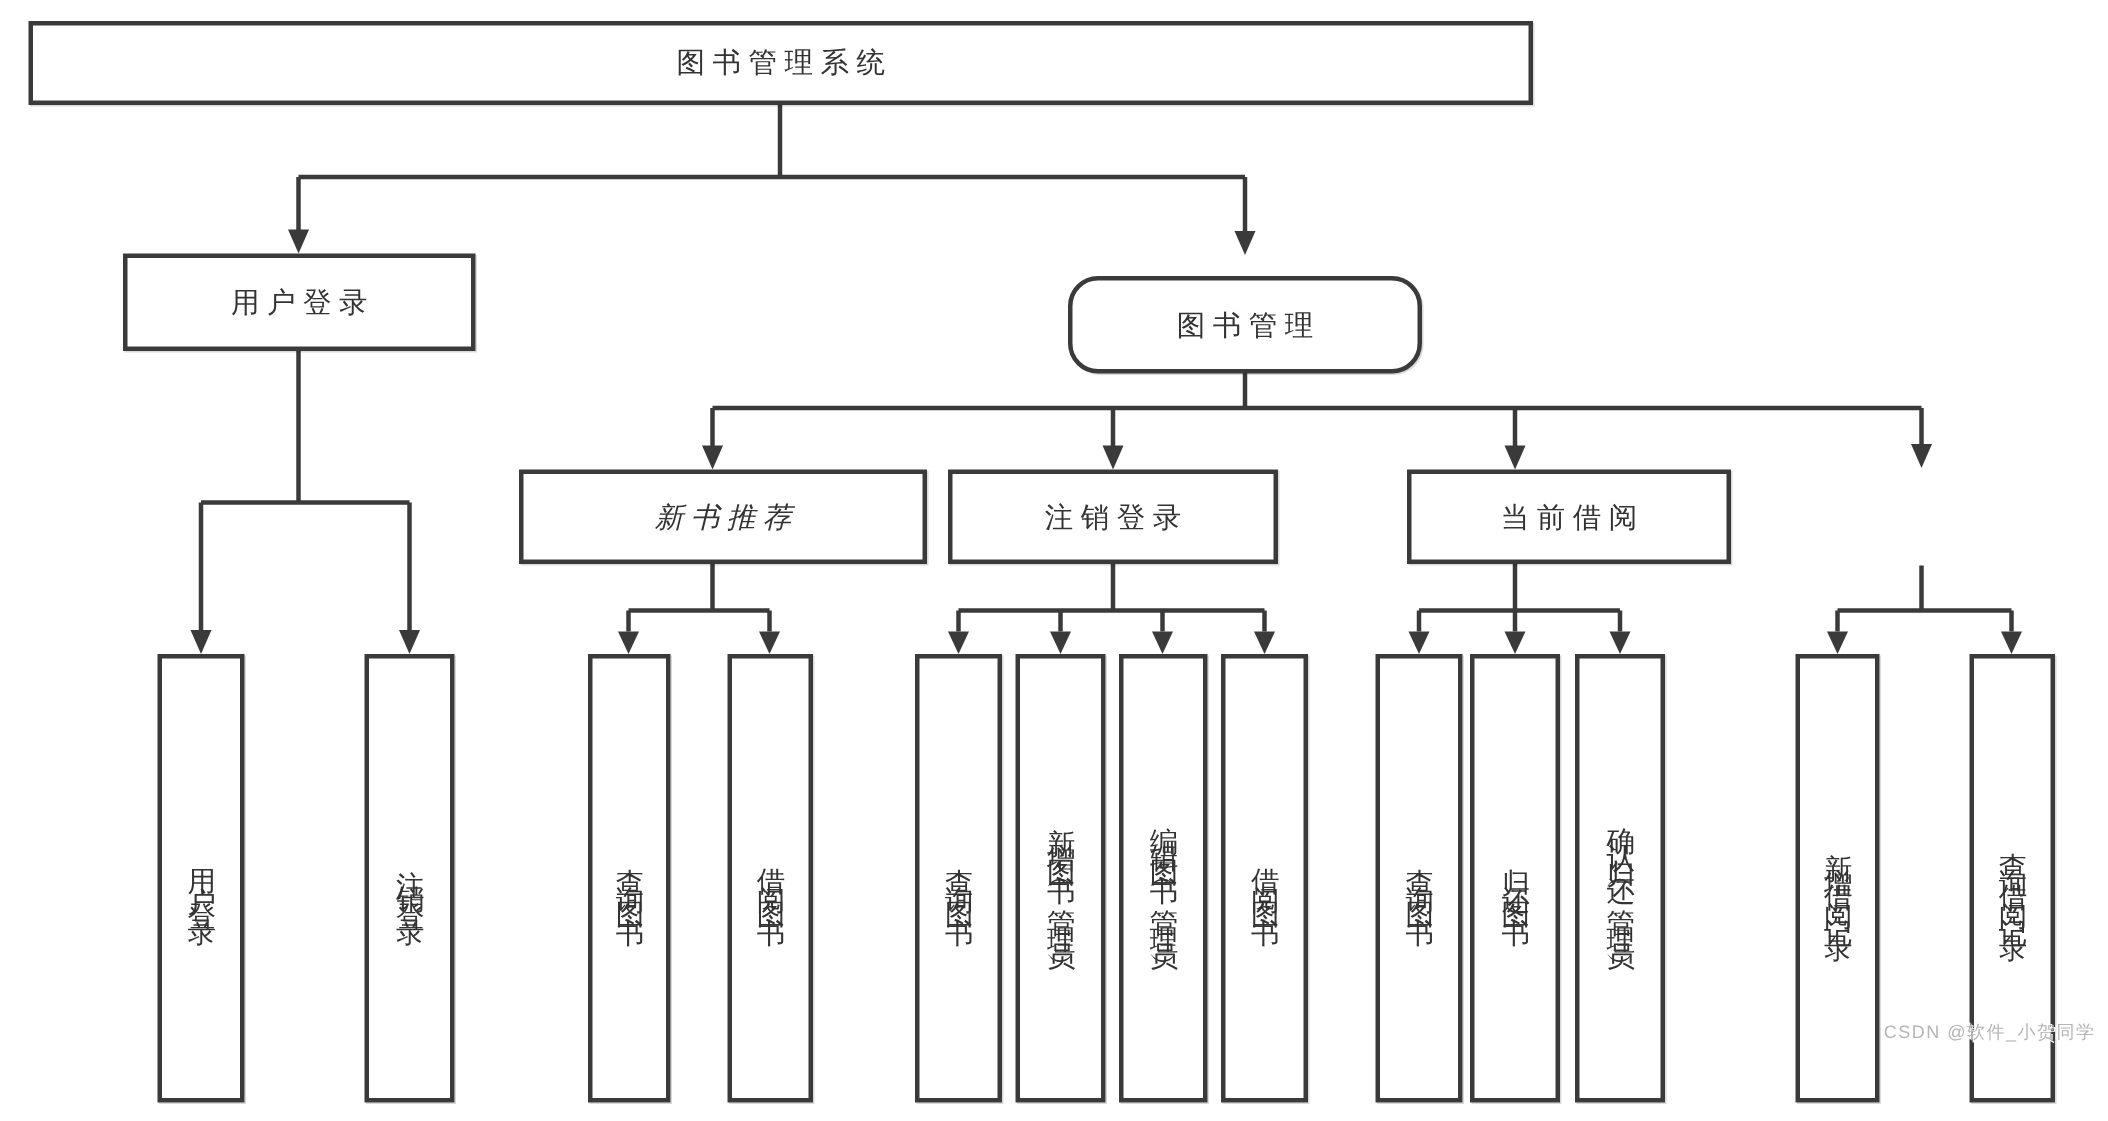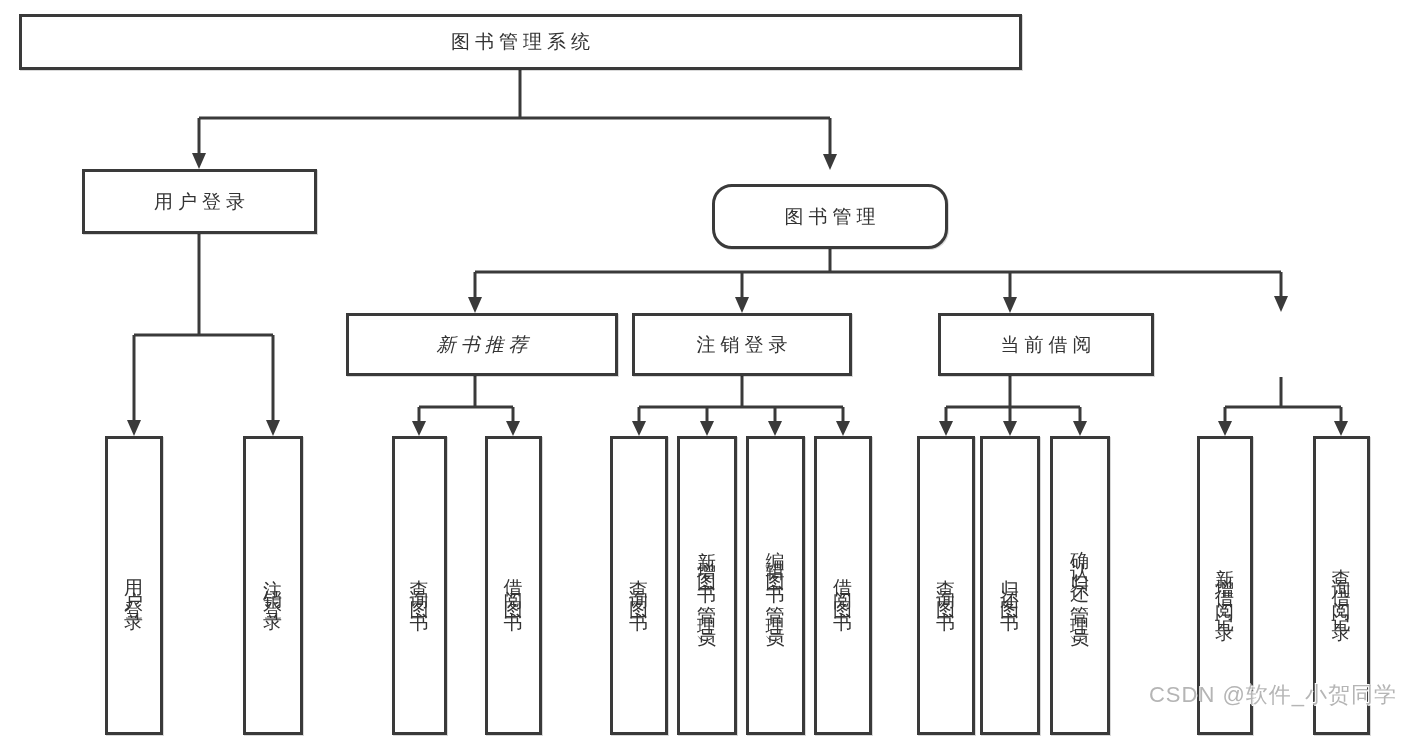--- a/index.html
+++ b/index.html
@@ -41,21 +41,21 @@
     text-orientation: mixed;
     font-size: 19px;
     letter-spacing: 11px;
     line-height: 1;
     white-space: nowrap;
   }
   #watermark {
     position: absolute;
     right: 8px;
     top: 680px;
-    font-size: 22px;
+    font-size: 12px;
     letter-spacing: 1px;
     color: #b5b5b5;
     text-shadow: 1px 1px 0 #ffffff, -1px -1px 0 #ffffff;
     white-space: nowrap;
   }
 </style>
 </head>
 <body>
 
 <div id="canvas">

